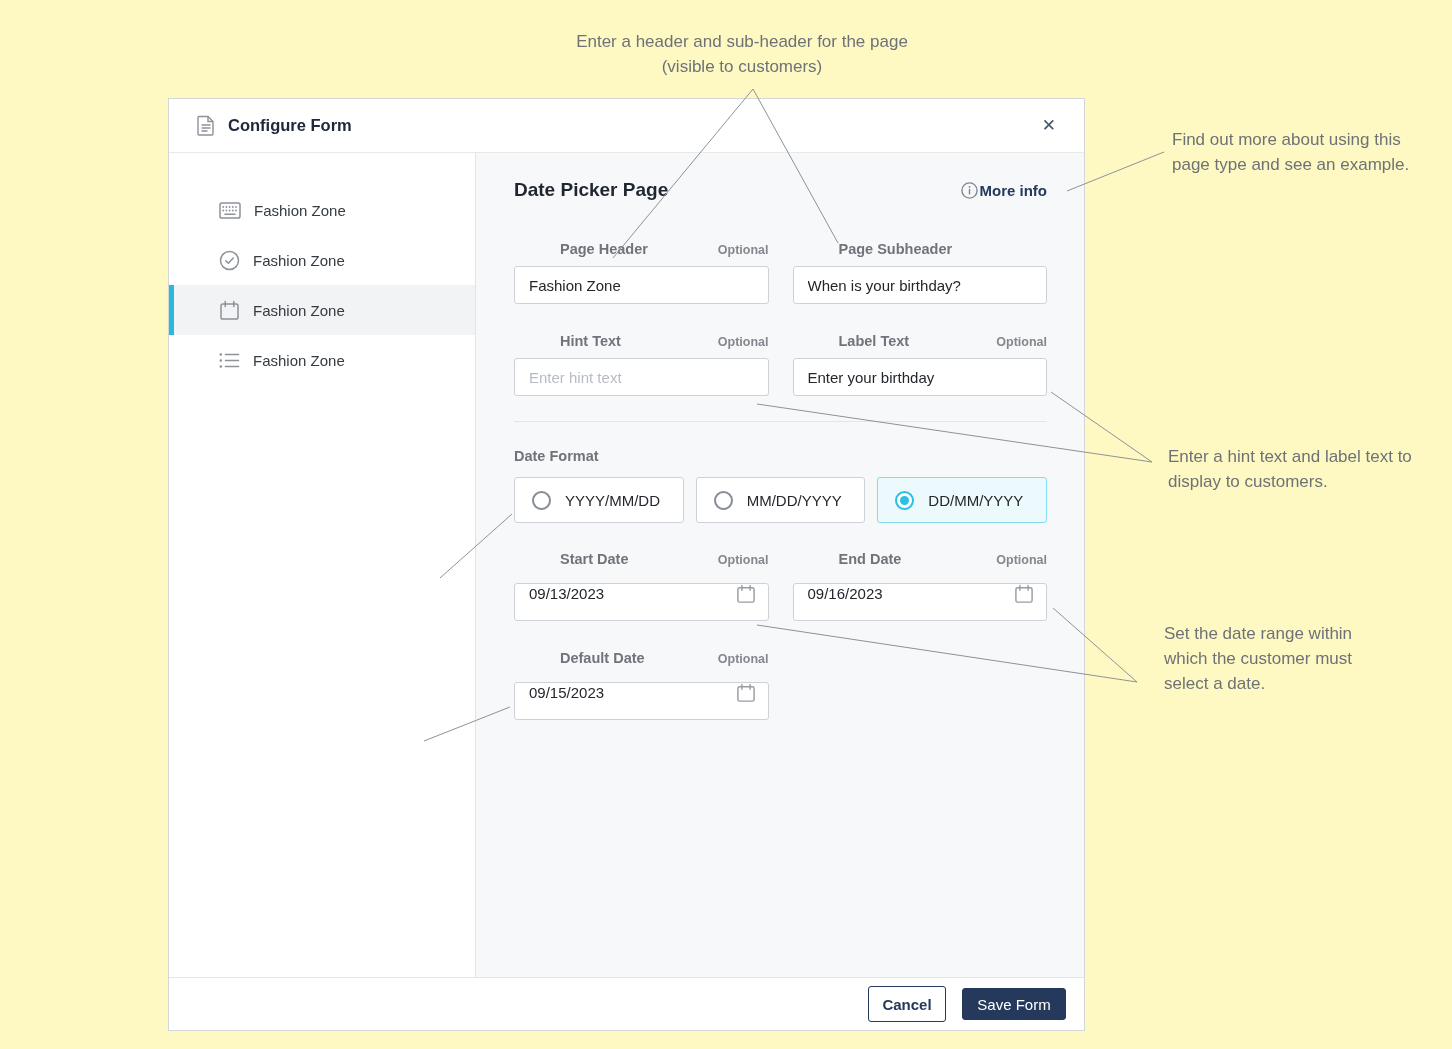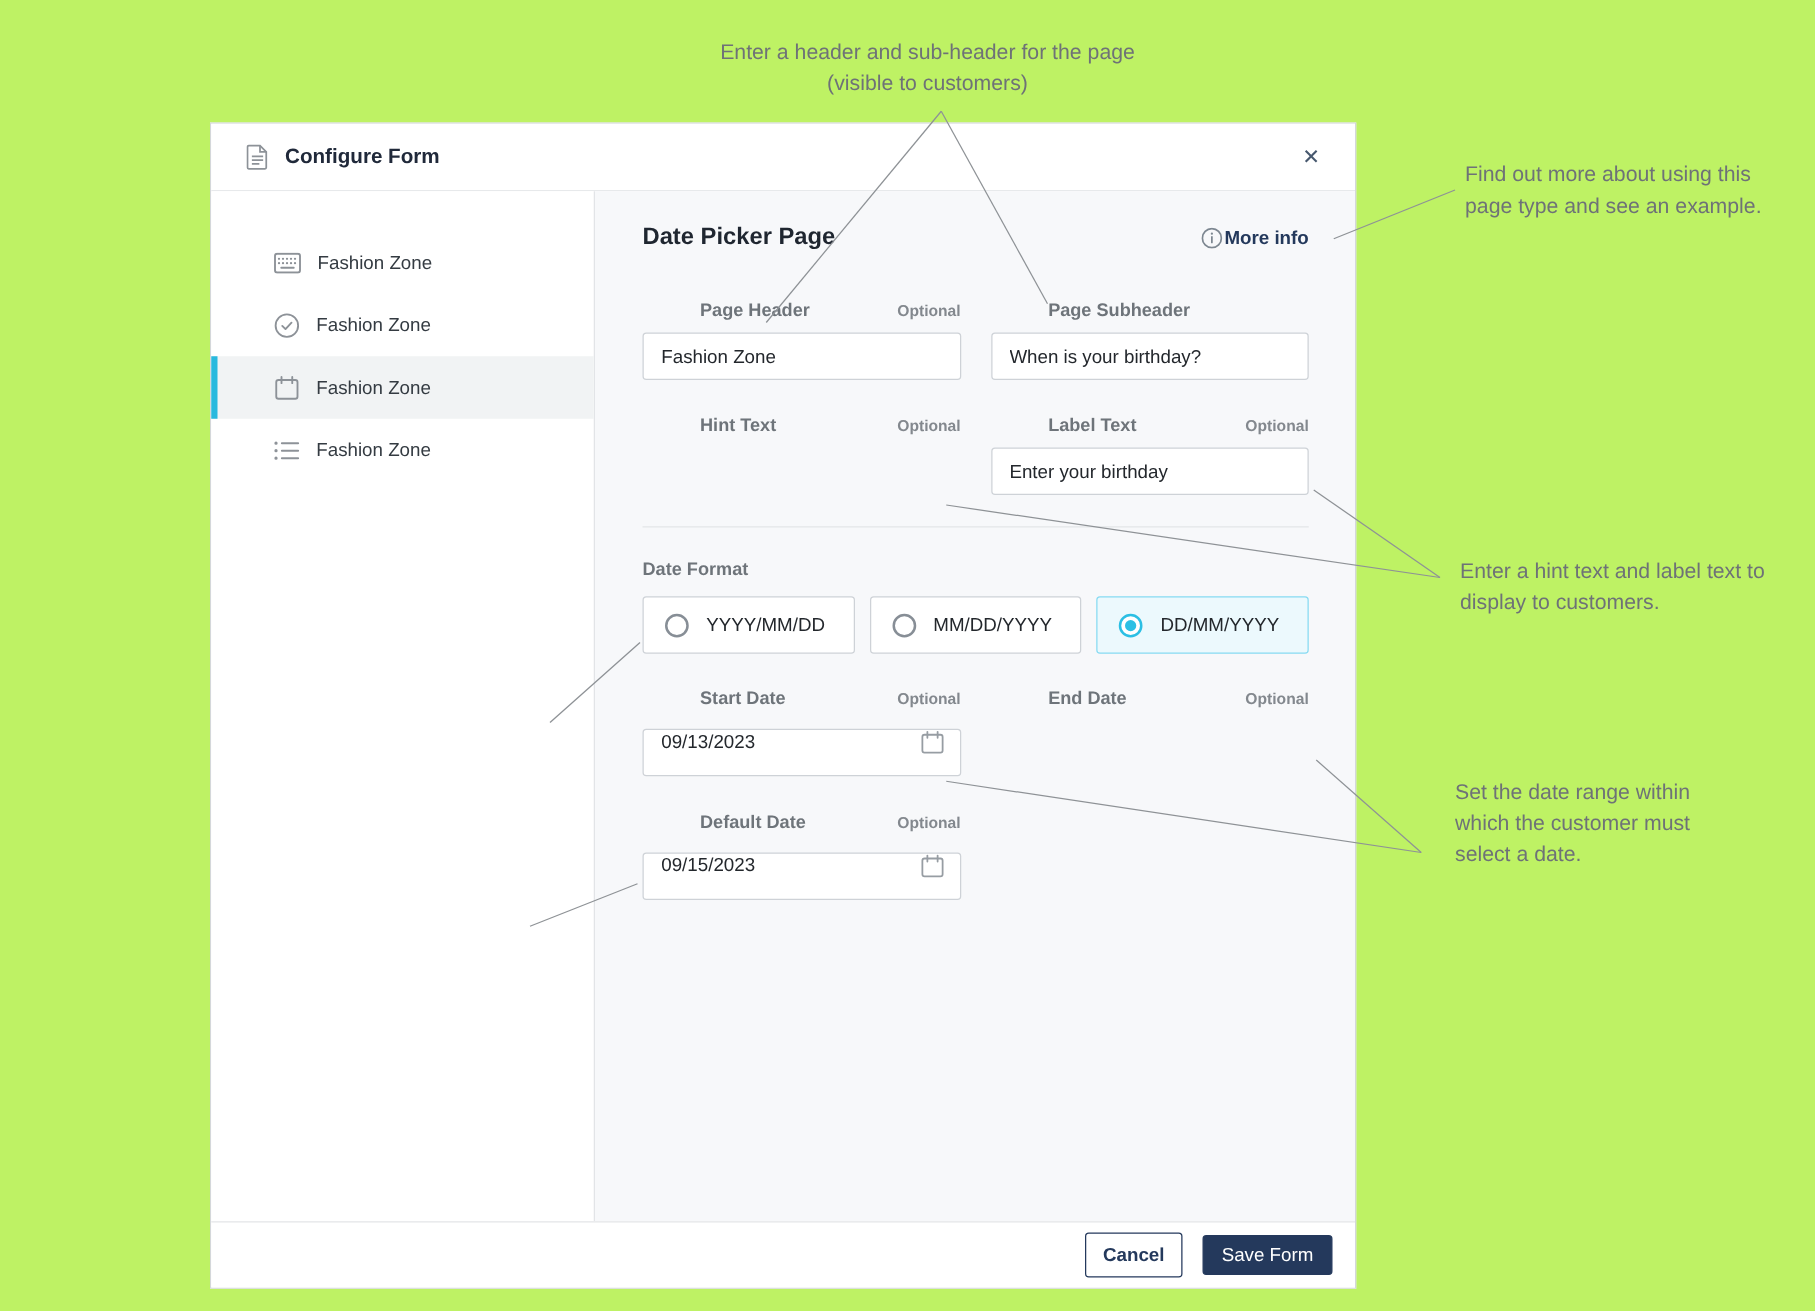--- a/index.html
+++ b/index.html
@@ -1,18 +1,18 @@
 <!DOCTYPE html>
 <html><head>
 <meta charset="utf-8">
 <style>
   * { margin:0; padding:0; box-sizing:border-box; }
   html,body { background:#ffffff; }
   body { font-family:"Liberation Sans", sans-serif; }
-  .canvas { position:relative; width:1452px; height:1049px; background:#bef264; overflow:hidden; }
+  .canvas { position:relative; width:1452px; height:1049px; background:#fef9c3; overflow:hidden; }
 
   
   .dialog { position:absolute; left:168px; top:98px; width:917px; height:933px;
             background:#fff; border:1px solid #d4d7da; display:flex; flex-direction:column; }
   .dlg-header { height:54px; flex:0 0 54px; display:flex; align-items:center;
                 border-bottom:1px solid #e7e9eb; padding:0 28px; background:#fff; }
   .dlg-title { font-size:16.5px; font-weight:700; color:#20293a; margin-left:13px; }
   .dlg-close { margin-left:auto; color:#47586e; font-size:17px; cursor:pointer; line-height:1; }
   .doc-icon { color:#8d9298; display:flex; }
 
@@ -193,20 +193,21 @@
             <input class="txt-input" type="text" value="When is your birthday?" style="">
           </div>
         </div>
 
         <div class="form-row" style="margin-bottom:0;">
           <div class="field">
             <div class="lbl-row">
               <span class="f-label">Hint Text</span>
               <span class="f-optional">Optional</span>
             </div>
+            <input class="txt-input" type="text" placeholder="Enter hint text" style="">
           </div>
           <div class="field">
             <div class="lbl-row">
               <span class="f-label">Label Text</span>
               <span class="f-optional">Optional</span>
             </div>
             <input class="txt-input" type="text" value="Enter your birthday" style="">
           </div>
         </div>
 
@@ -241,20 +242,29 @@
                   <rect x="2" y="4" width="17" height="15" rx="1.8"></rect>
                   <path d="M6.2 1.5v5M14.8 1.5v5" stroke-linecap="round"></path>
                 </svg>
               </span>
             </div>
           </div>
           <div class="field">
             <div class="lbl-row">
               <span class="f-label">End Date</span>
               <span class="f-optional">Optional</span>
+            </div>
+            <div class="date-box">
+              <span class="d-val">09/16/2023</span>
+              <span class="cal-icon">
+                <svg width="20" height="20" viewBox="0 0 21 21" fill="none" stroke="currentColor" stroke-width="1.5">
+                  <rect x="2" y="4" width="17" height="15" rx="1.8"></rect>
+                  <path d="M6.2 1.5v5M14.8 1.5v5" stroke-linecap="round"></path>
+                </svg>
+              </span>
             </div>
           </div>
         </div>
 
         <div class="form-row">
           <div class="field">
             <div class="lbl-row">
               <span class="f-label">Default Date</span>
               <span class="f-optional">Optional</span>
             </div>

